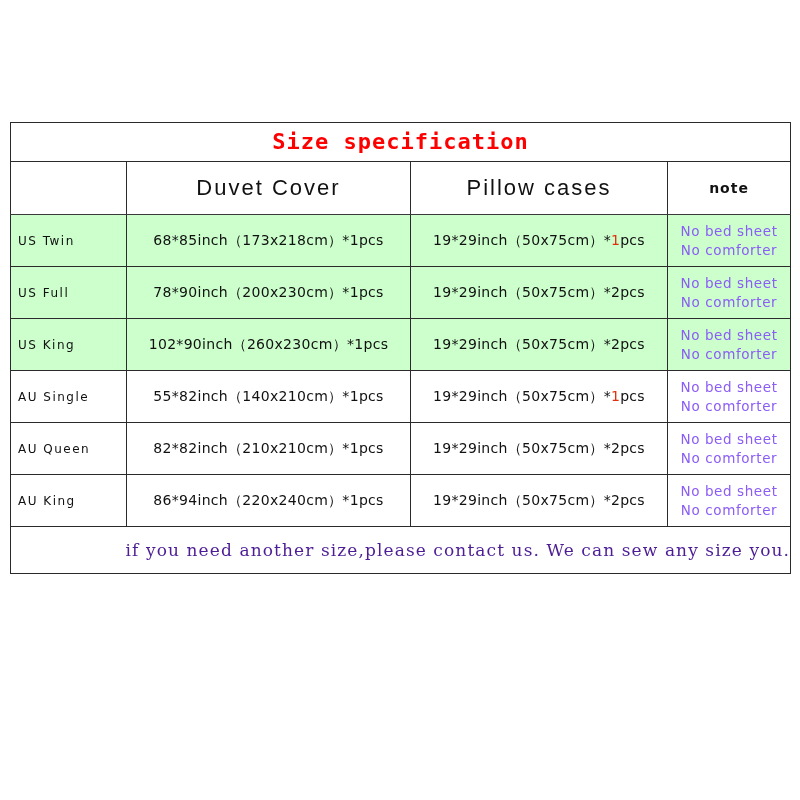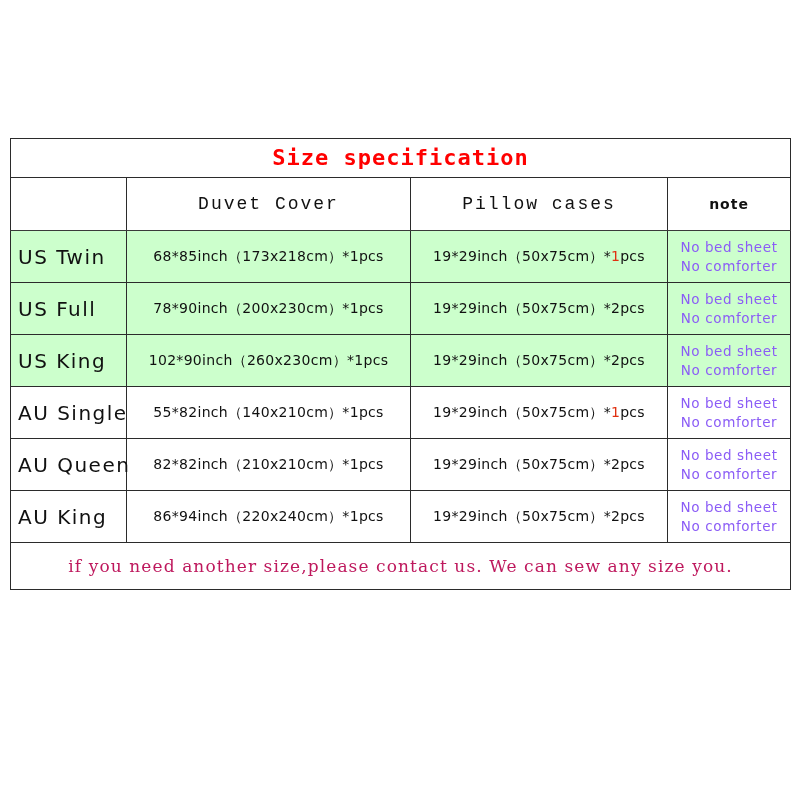--- a/index.html
+++ b/index.html
@@ -21,21 +21,20 @@
 
   
   .spec-table {
     position: absolute;
     left: 10px;
     top: 122px;
     width: 780px;
     border-collapse: collapse;
     table-layout: fixed;
     background: #ffffff;
-    margin-top: 16px;
   }
 
   .spec-table td {
     border: 1px solid #2b2b2b;
     padding: 0;
     vertical-align: middle;
     background: #ffffff;
   }
 
   
@@ -62,41 +61,41 @@
   
   .hdr-row td {
     height: 52px;
     background: #ffffff;
     text-align: center;
     color: #111111;
     border-bottom: 1px solid #3a3a3a;
   }
   .hdr-blank { background: #ffffff; }
   .hdr-main {
-    font-family: Liberation Mono, monospace;
-    font-size: 18px;
+    font-family: Liberation Sans, sans-serif;
+    font-size: 22px;
     letter-spacing: 2px;
   }
   .hdr-note {
     font-family: "DejaVu Sans", "Liberation Sans", sans-serif;
     font-size: 14px;
     font-weight: 700;
     letter-spacing: 1px;
   }
 
   
   .data-row td { height: 51px; }
   .data-row.green td { background: #ccffcc; }
   .data-row.white td { background: #ffffff; }
 
   .cell-label {
     text-align: left;
     padding-left: 7px !important;
     font-family: "DejaVu Sans", "Liberation Sans", sans-serif;
-    font-size: 20px;
+    font-size: 12px;
     letter-spacing: 1.5px;
     color: #111111;
     white-space: nowrap;
   }
 
   .cell-size {
     text-align: center;
     font-family: "DejaVu Sans", "Liberation Sans", sans-serif;
     font-size: 14px;
     letter-spacing: 0.3px;
@@ -114,22 +113,22 @@
     letter-spacing: 0.6px;
     color: #8b5cf6;
     white-space: nowrap;
   }
   .cell-note .note-line { display: block; }
 
   
   .footer-cell {
     height: 46px;
     background: #ffffff;
-    text-align: center;
-    color: #be185d;
+    text-align: right;
+    color: #4c1d95;
     font-family: "DejaVu Serif", "Liberation Serif", serif;
     font-size: 17px;
     letter-spacing: 1.1px;
     line-height: 46px;
     border-top: 1px solid #3a3a3a;
     border-bottom: 2px solid #1a1a1a;
   }
 </style>
 </head>
 <body>

